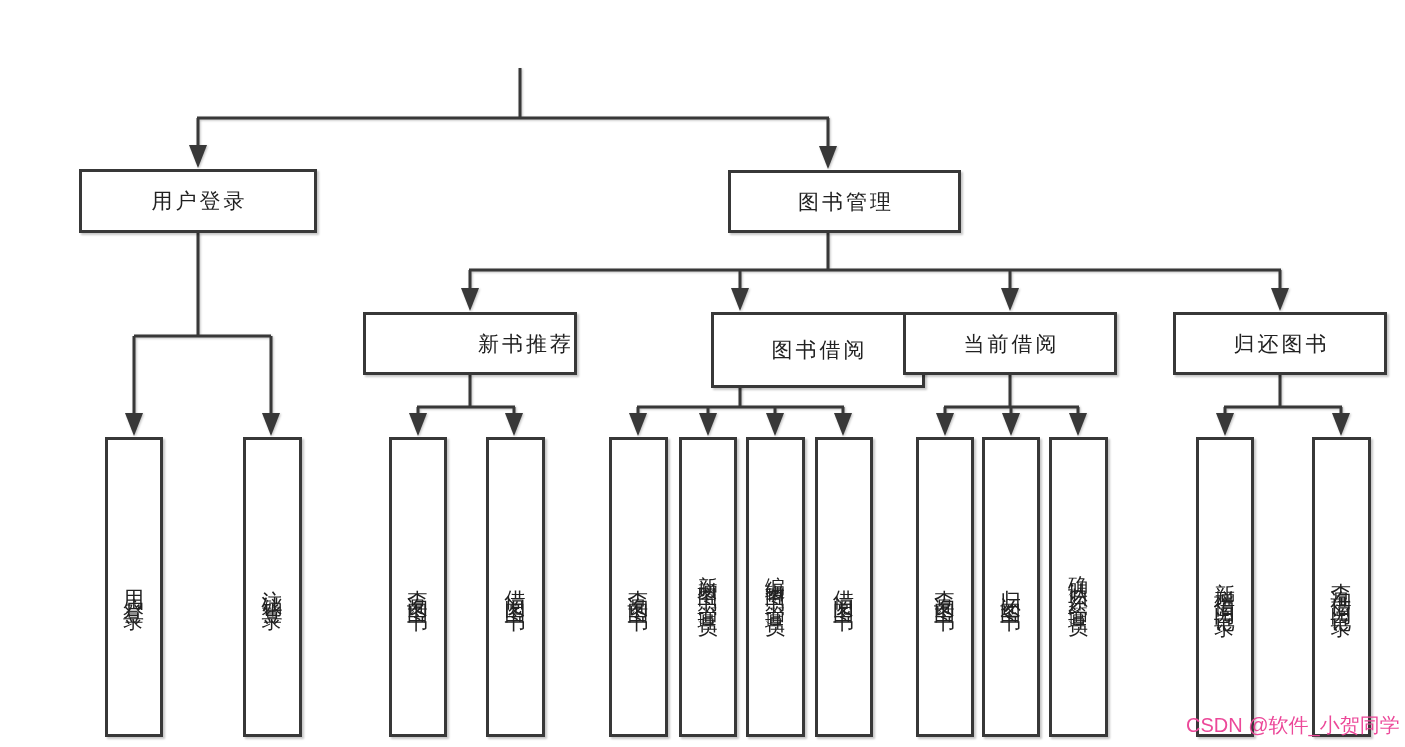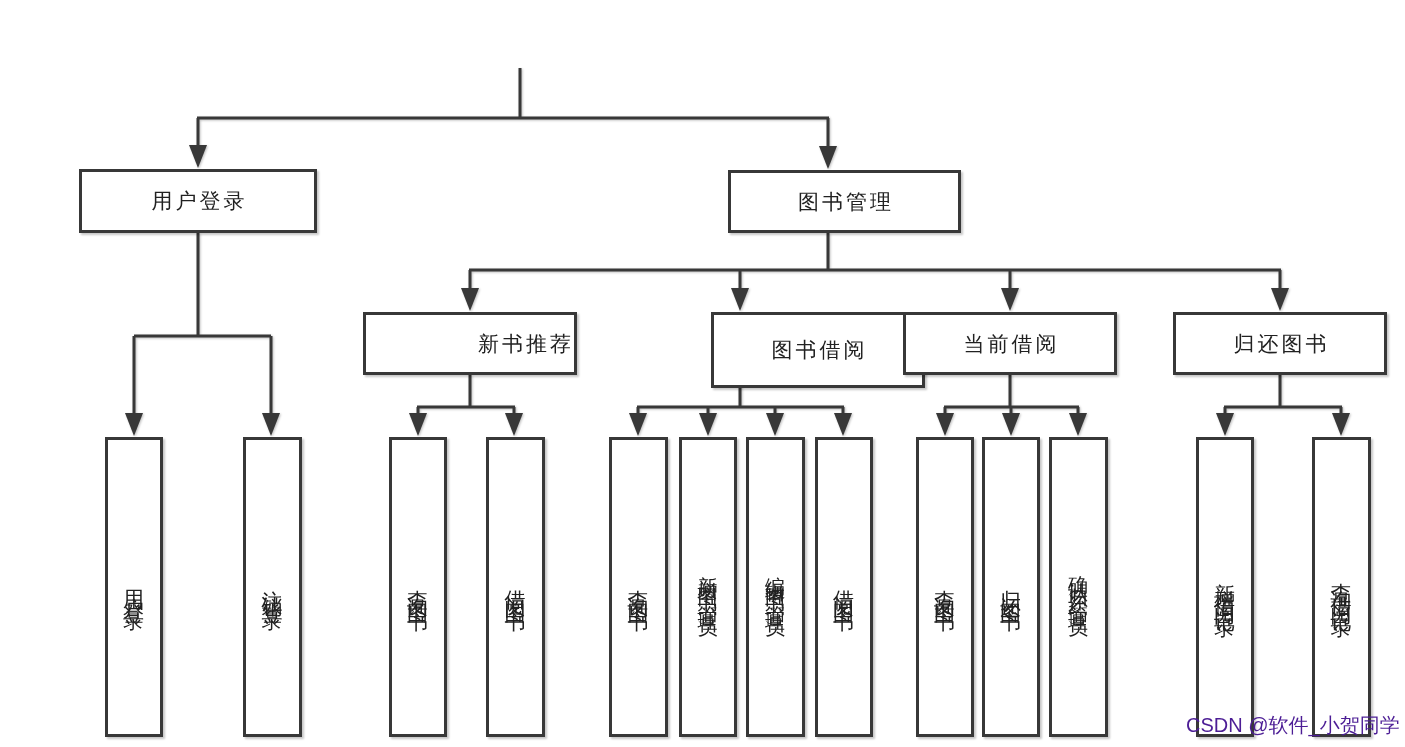--- a/index.html
+++ b/index.html
@@ -48,21 +48,21 @@
   }
   .v-label.long {
     font-size: 20px;
     letter-spacing: 6px;
   }
   .watermark {
     position: absolute;
     left: 1186px;
     top: 712px;
     font-size: 20px;
-    color: #4c1d95;
+    color: #ec4899;
     white-space: nowrap;
   }
 </style>
 </head>
 <body>
 
 <div class="stage">
 
   <svg class="connectors" width="1405" height="747" viewBox="0 0 1405 747">
     <g stroke="#383838" stroke-width="3" fill="none">

